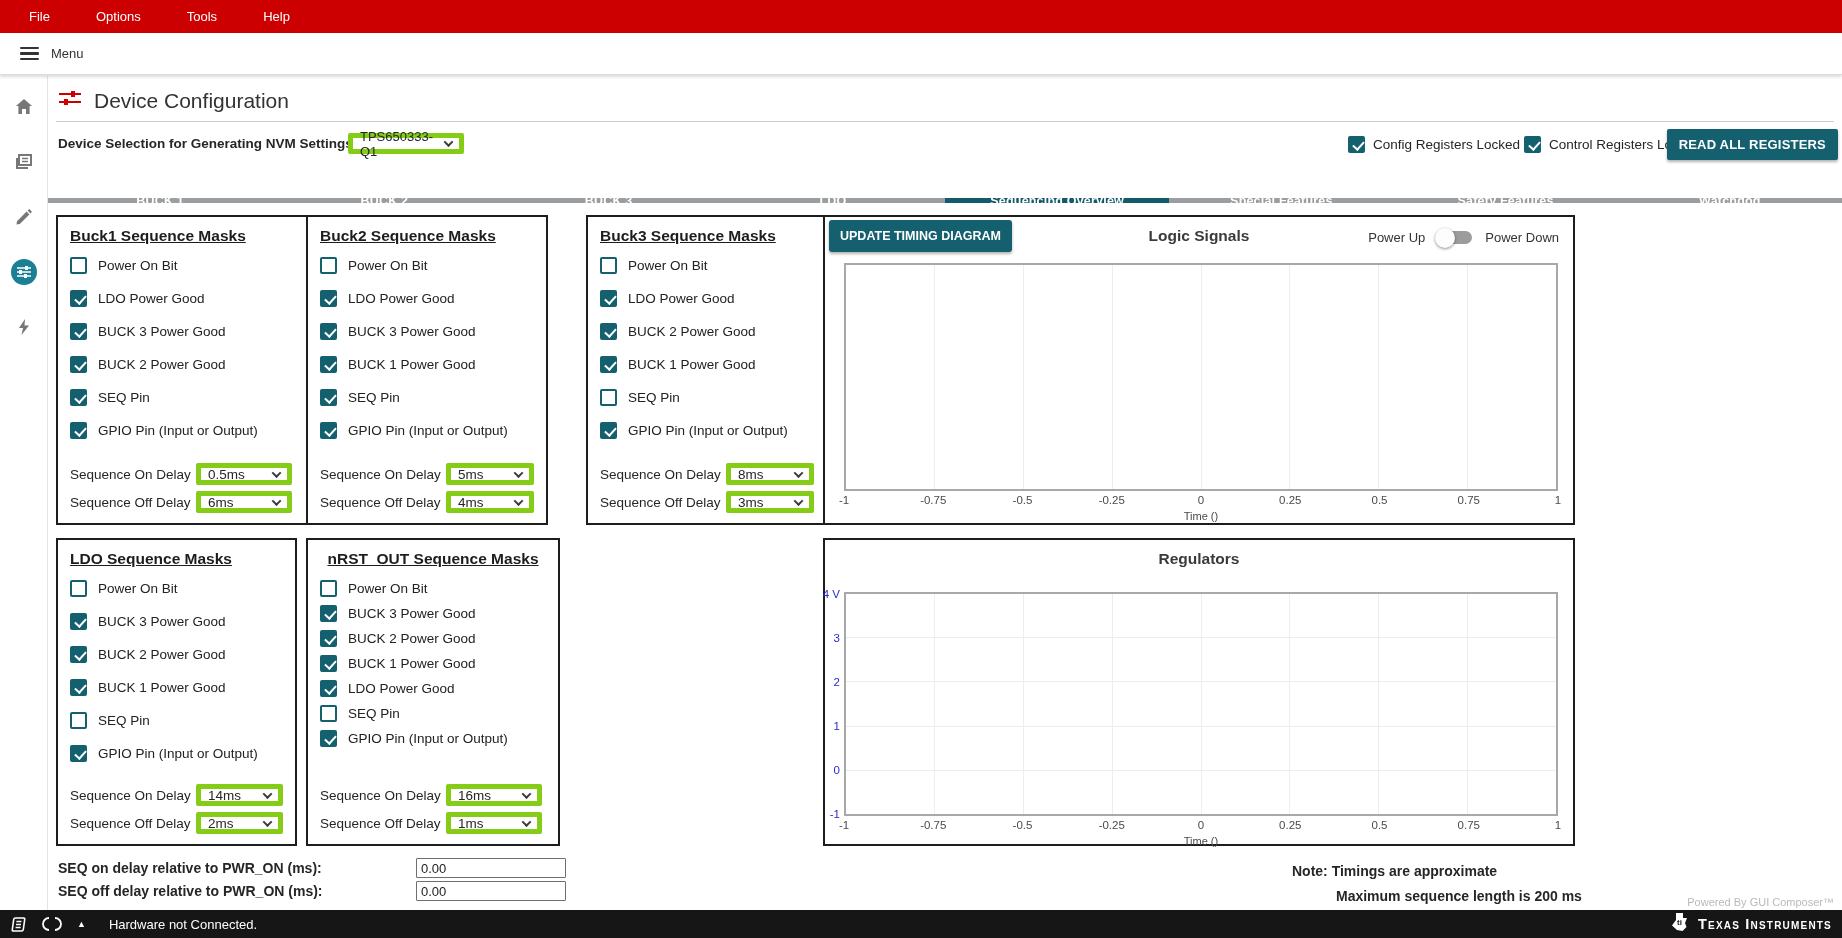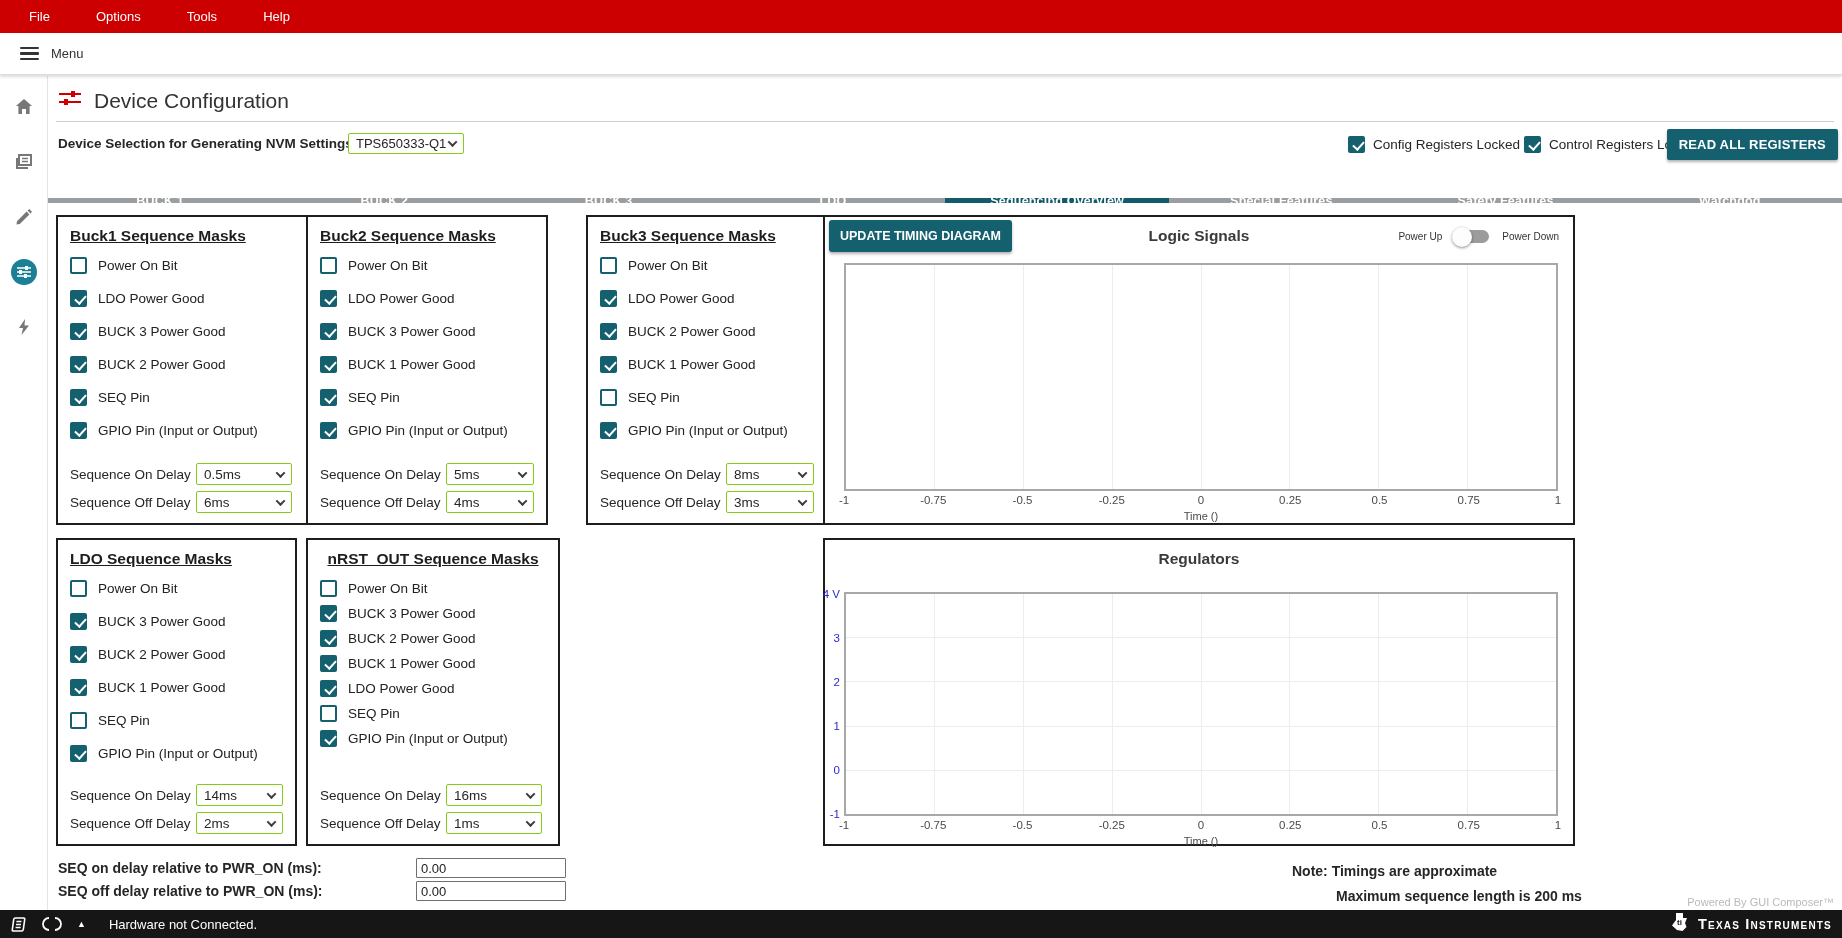--- a/index.html
+++ b/index.html
@@ -63,35 +63,35 @@
   .cbrow { display:flex; align-items:center; gap:11px; cursor:pointer; }
   .cb { width:17px; height:17px; border:2px solid #14606f; border-radius:2px; background:#fff; position:relative; flex:none; }
   .cb.checked { background:#14606f; }
   .cb.checked::after { content:""; position:absolute; left:4.5px; top:0.5px; width:5px; height:9px;
     border-right:2.2px solid #fff; border-bottom:2.2px solid #fff; transform:rotate(42deg); }
   .cbl { font-size:13.5px; color:#222; }
 
   .delays { margin-top:auto; display:flex; flex-direction:column; gap:6px; }
   .drow { display:flex; align-items:center; }
   .dlabel { font-size:13.5px; width:122px; flex:none; }
-  .sel { display:inline-flex; align-items:center; border:1px solid #84cc16; border-radius:2px; background:#fff;
+  .sel { display:inline-flex; align-items:center; border:5px solid #84cc16; border-radius:2px; background:#fff;
     height:22px; padding:0 7px; font-size:13.5px; cursor:pointer; }
   .sel .chev { width:7px; height:7px; border-right:2px solid #3c3c3c; border-bottom:2px solid #3c3c3c;
     transform:rotate(45deg) translate(-1px,-1px); margin-left:auto; flex:none; }
   .delays .sel { width:96px; margin-left:4px; }
   .devsel.sel { height:21px; font-size:13px; }
   .devsel .chev { margin-left:auto; }
 
   
   .chartpanel { left:775px; width:752px; padding:0; }
   .cp-inner { position:relative; width:100%; height:100%; }
   .updbtn { position:absolute; left:4px; top:3px; height:32px; padding:0 11px; background:#14606f; color:#fff;
     font-weight:bold; font-size:12.5px; border:none; border-radius:3px; box-shadow:0 2px 3px rgba(0,0,0,.3); cursor:pointer; }
   .ctitle { position:absolute; left:0; right:0; top:10px; text-align:center; font-weight:bold; font-size:15.5px; color:#3a3a3a; }
-  .togglerow { position:absolute; right:14px; top:13px; display:flex; align-items:center; gap:13px; font-size:10px; color:#333; }
+  .togglerow { position:absolute; right:14px; top:13px; display:flex; align-items:center; gap:13px; font-size:13px; color:#333; }
   .toggle { width:34px; height:13px; background:#9c9c9c; border-radius:7px; position:relative; cursor:pointer; }
   .toggle .knob { position:absolute; left:-3px; top:-3.5px; width:20px; height:20px; border-radius:50%;
     background:#fdfdfd; box-shadow:0 1px 3px rgba(0,0,0,.45); }
 
   .plotwrap { position:absolute; left:19px; right:15px; }
   .plot { position:relative; border:2px solid #a8a8a8; background:#fff; }
   .vgrid { position:absolute; inset:0; display:flex; }
   .vgrid div { flex:1; border-right:1px solid #ededed; }
   .vgrid div:last-child { border-right:none; }
   .hgrid { position:absolute; inset:0; display:flex; flex-direction:column; }

